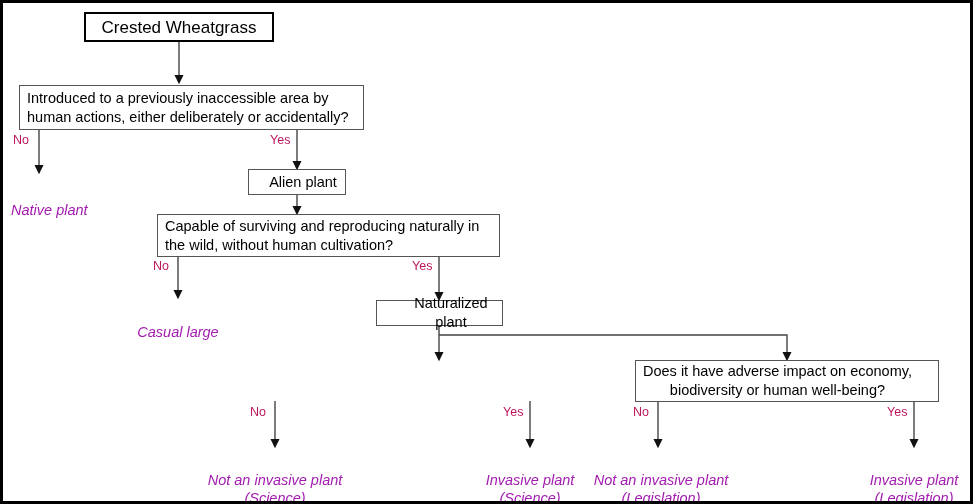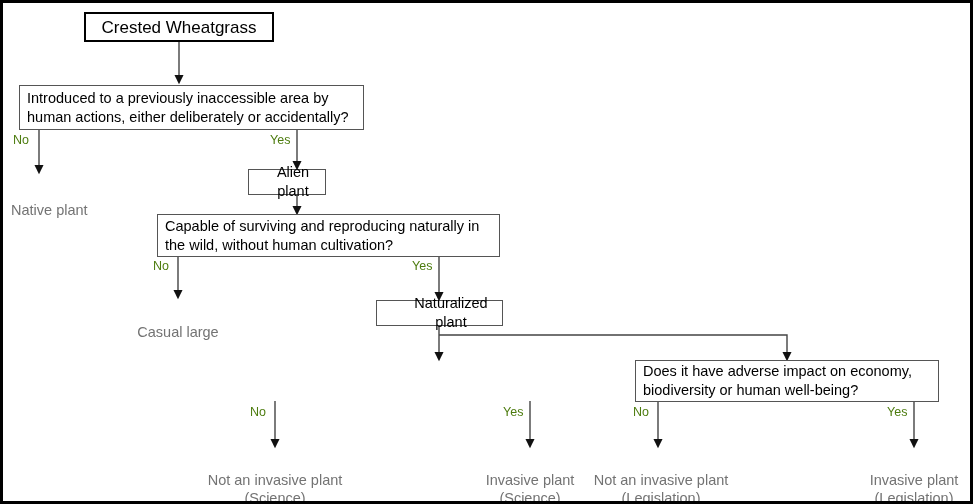--- a/index.html
+++ b/index.html
@@ -45,32 +45,33 @@
     padding: 16px 7px;
   }
   .node.title {
     border: 2px solid #000000;
     font-size: 17px;
     justify-content: center;
     text-align: center;
   }
   .terminal {
     position: absolute;
-    color: #737373;
+    color: #a21caf;
     font-size: 14.5px;
     line-height: 18px;
     text-align: center;
     white-space: pre-line;
+    font-style: italic;
   }
   .terminal.left-align {
     text-align: left;
   }
   .edge-label {
     position: absolute;
-    color: #4d7c0f;
+    color: #be185d;
     font-size: 12.5px;
     line-height: 13px;
     white-space: nowrap;
   }
 </style>
 </head>
 <body>
 
 <div id="page">
 
@@ -108,35 +109,35 @@
 
   <div class="node title" style="left:81px; top:9px; width:190px; height:30px;justify-content:center;">
     <span>Crested Wheatgrass</span>
   </div>
 
   <div class="node padded" style="left:16px; top:82px; width:345px; height:45px;">
     <span>Introduced to a previously inaccessible area by
 human actions, either deliberately or accidentally?</span>
   </div>
 
-  <div class="node centered" style="left:245px; top:166px; width:78px; height:26px;padding-left:12px;">
+  <div class="node centered" style="left:245px; top:166px; width:98px; height:26px;padding-left:12px;">
     <span>Alien plant</span>
   </div>
 
   <div class="node padded" style="left:154px; top:211px; width:343px; height:43px;">
     <span>Capable of surviving and reproducing naturally in
 the wild, without human cultivation?</span>
   </div>
 
   <div class="node centered" style="left:373px; top:297px; width:127px; height:26px;padding-left:23px;">
     <span>Naturalized plant</span>
   </div>
 
 
-  <div class="node padded" style="left:632px; top:357px; width:304px; height:42px;">
+  <div class="node padded" style="left:632px; top:357px; width:304px; height:42px;text-align:center;">
     <span>Does it have adverse impact on economy,
 biodiversity or human well-being?</span>
   </div>
 
   <div class="terminal left-align" style="left:8px; top:180px; width:160px;">
     <span>Native plant</span>
   </div>
 
   <div class="terminal" style="left:115px; top:302px; width:120px;">
     <span>Casual large</span>

